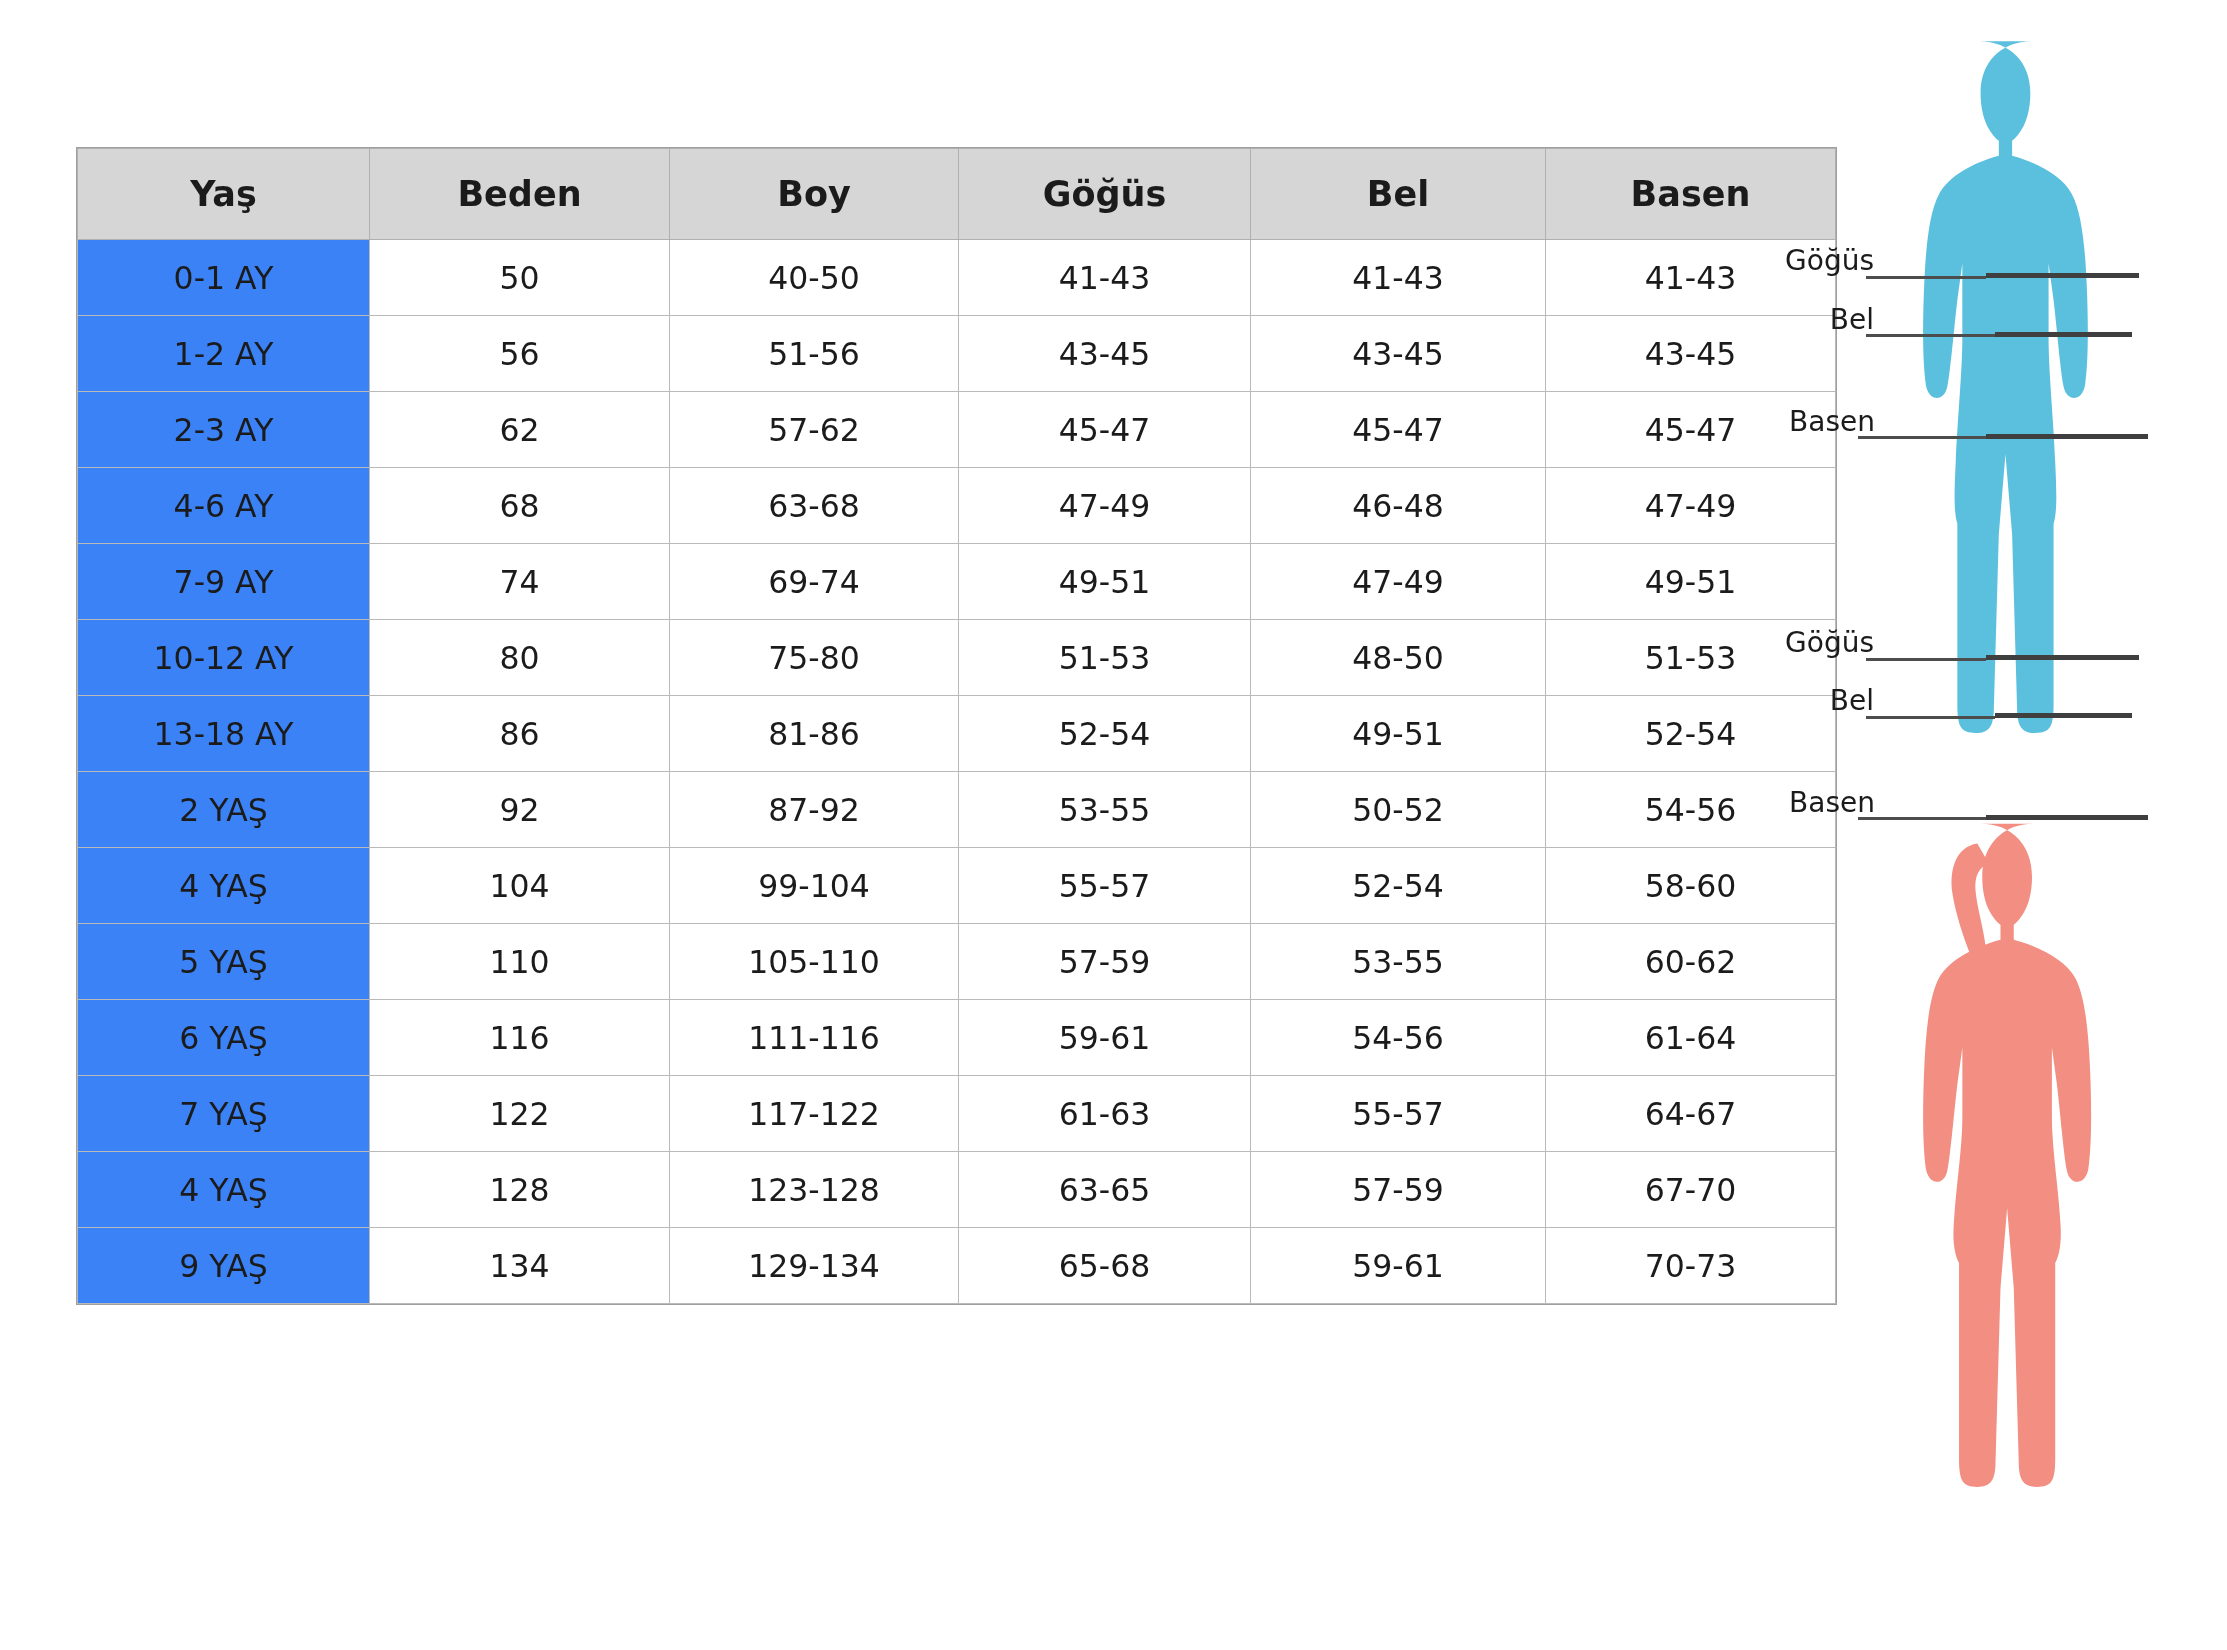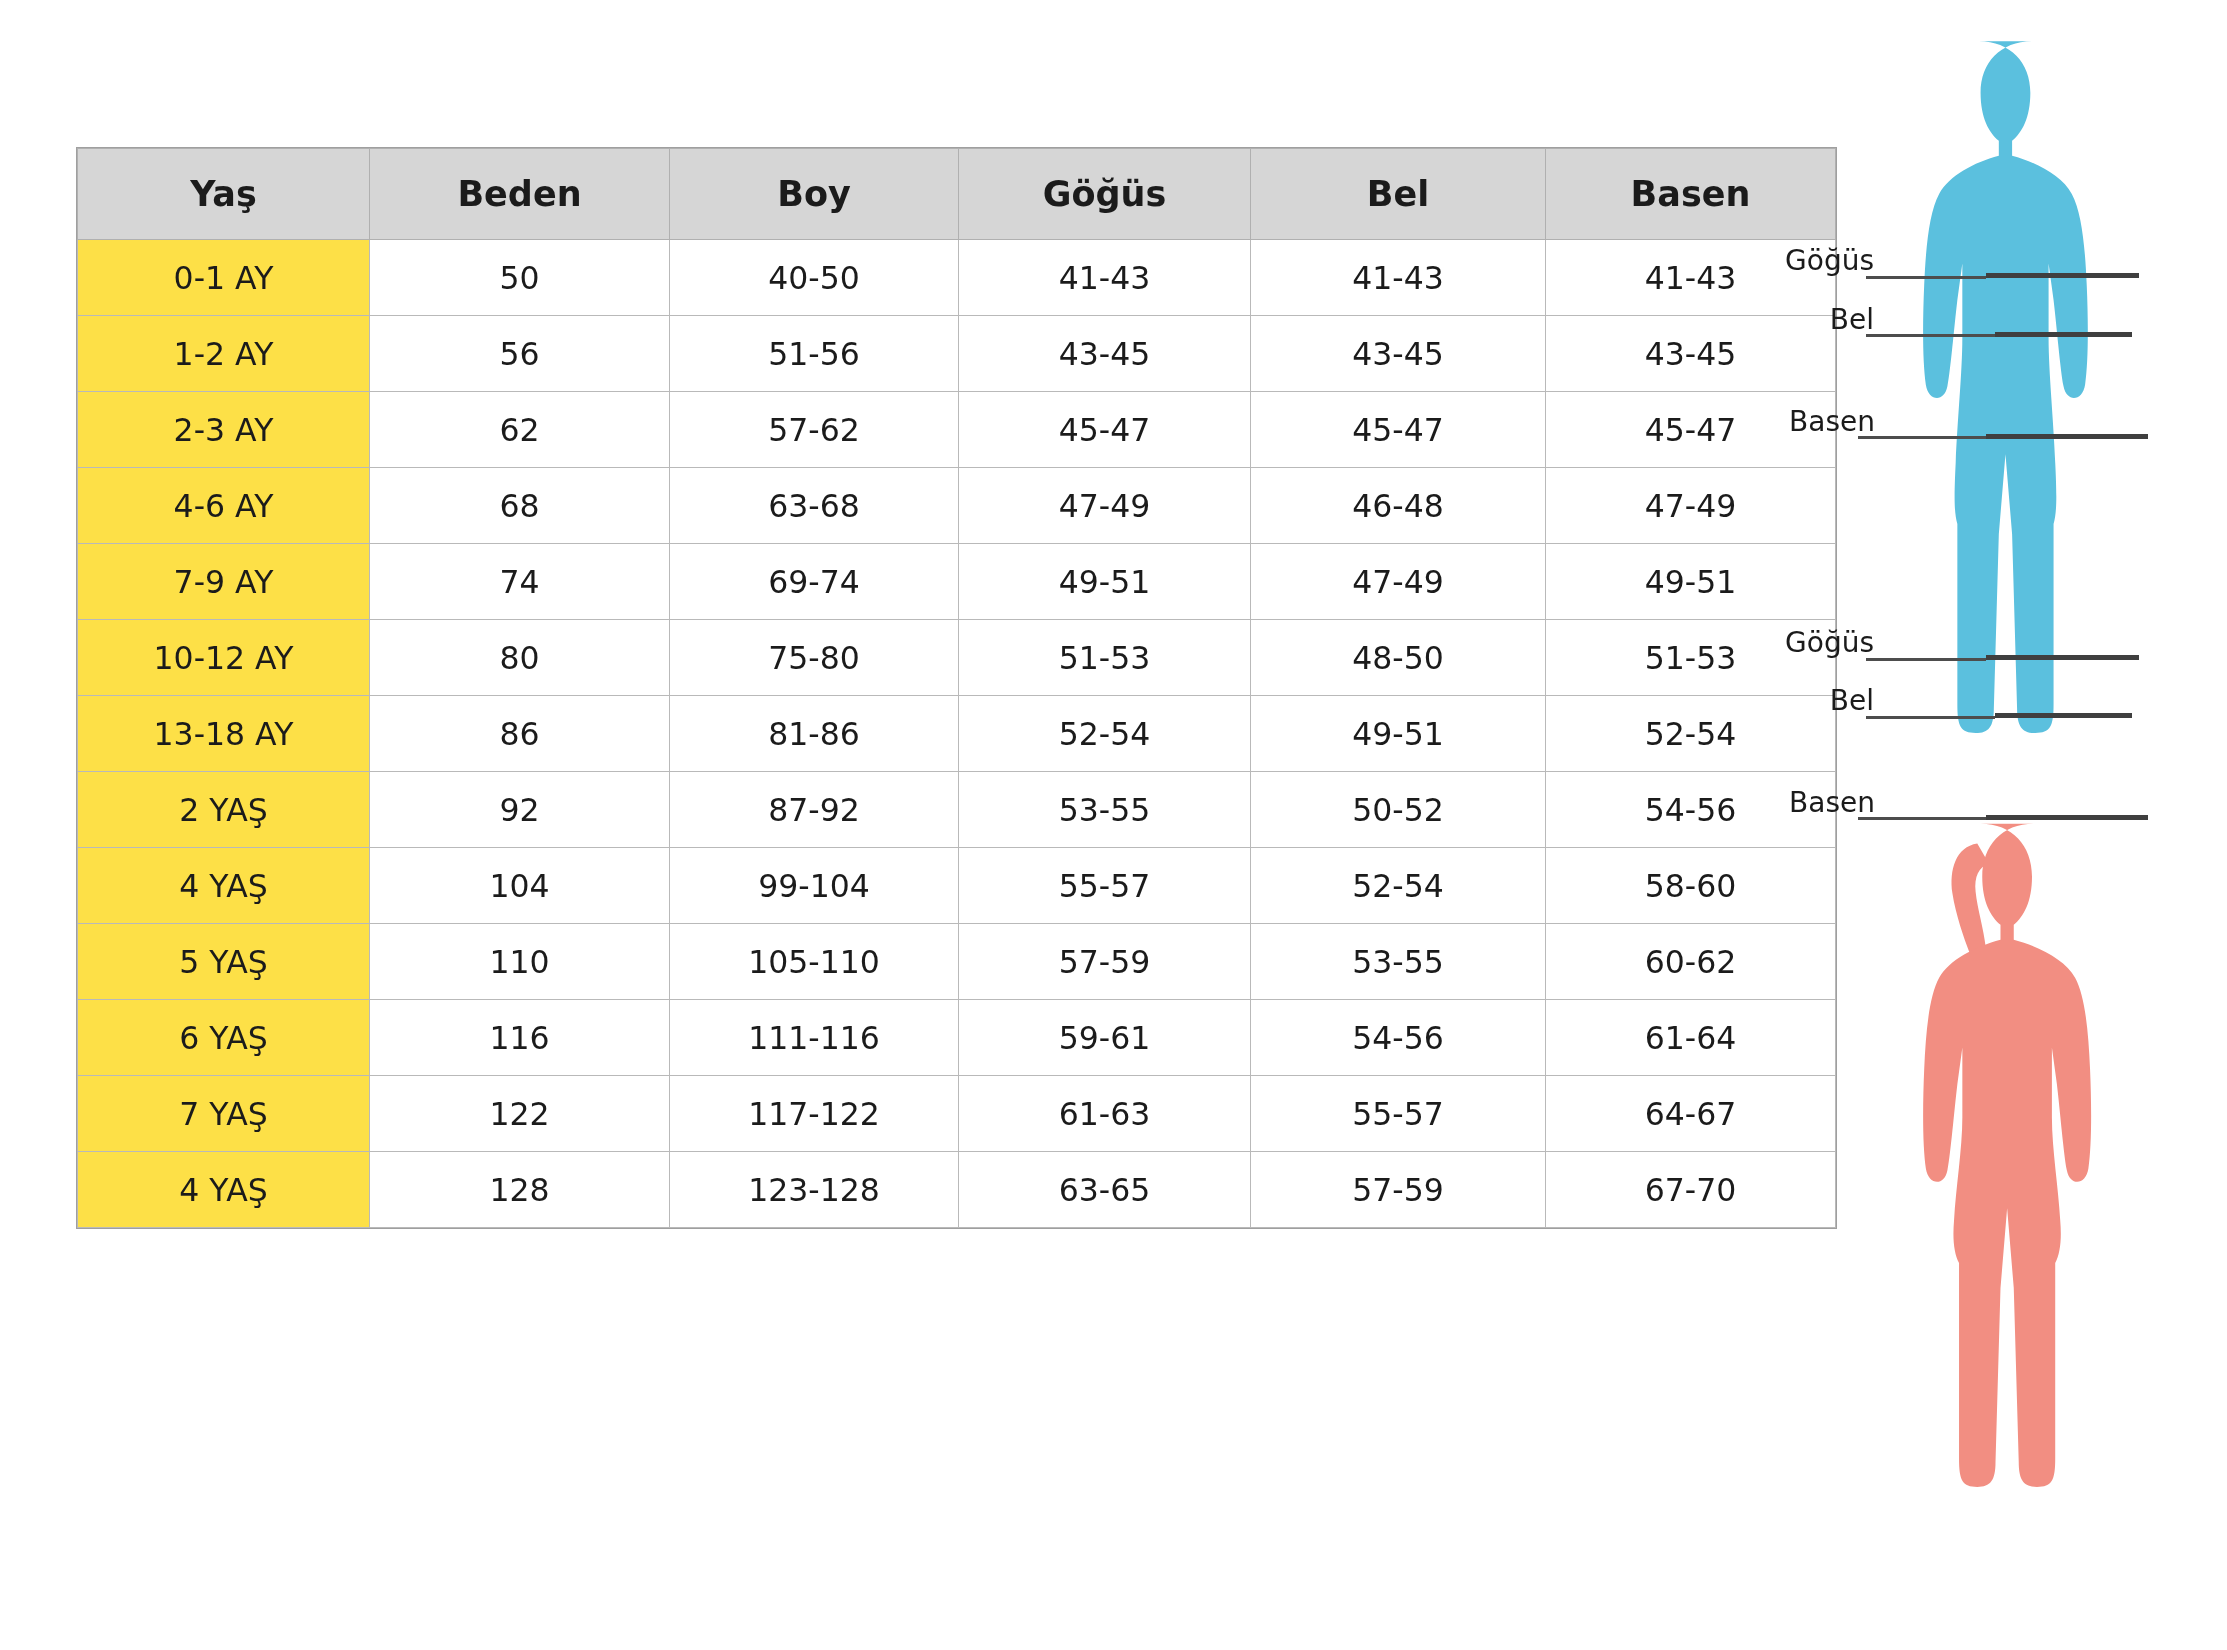--- a/index.html
+++ b/index.html
@@ -43,21 +43,21 @@
     padding: 0;
   }
   table.size-table thead th {
     background: #d6d6d6;
     font-weight: bold;
     font-size: 35px;
     height: 90px;
     border-color: #b0b0b0;
   }
   table.size-table tbody td.age-cell {
-    background: #fde047;
+    background: #3b82f6;
   }
   table.size-table colgroup col.c0 { width: 292px; }
   table.size-table colgroup col.c1 { width: 300px; }
   table.size-table colgroup col.c2 { width: 289px; }
   table.size-table colgroup col.c3 { width: 292px; }
   table.size-table colgroup col.c4 { width: 295px; }
   table.size-table colgroup col.c5 { width: 290px; }
 
   
   table.size-table {
@@ -212,20 +212,28 @@
           <td>64-67</td>
         </tr>
         <tr>
           <td class="age-cell">4 YAŞ</td>
           <td>128</td>
           <td>123-128</td>
           <td>63-65</td>
           <td>57-59</td>
           <td>67-70</td>
         </tr>
+        <tr>
+          <td class="age-cell">9 YAŞ</td>
+          <td>134</td>
+          <td>129-134</td>
+          <td>65-68</td>
+          <td>59-61</td>
+          <td>70-73</td>
+        </tr>
       </tbody>
     </table>
   </div>
 
   <div class="figure fig-boy">
     <svg width="282" height="788" viewBox="0 0 340 950">
       <g fill="#5bc0de">
 
         <path d="M170 10 c-38 0 -62 26 -62 62 c0 30 10 48 22 58 l0 18 c-30 8 -60 24 -72 46 c-12 22 -16 64 -18 110 c-2 46 -2 92 2 120 c3 20 22 22 26 2 c4 -22 8 -70 12 -104 l6 -44 l0 90 c0 40 -6 100 -8 150 c-2 40 -2 60 2 74 l0 218 c0 26 4 34 22 34 c16 0 22 -8 22 -30 l6 -210 l8 -96 l8 96 l6 210 c0 22 6 30 22 30 c18 0 22 -8 22 -34 l0 -218 c4 -14 4 -34 2 -74 c-2 -50 -8 -110 -8 -150 l0 -90 l6 44 c4 34 8 82 12 104 c4 20 23 18 26 -2 c4 -28 4 -74 2 -120 c-2 -46 -6 -88 -18 -110 c-12 -22 -42 -38 -72 -46 l0 -18 c12 -10 22 -28 22 -58 c0 -36 -24 -62 -62 -62 z"></path>
       </g>

